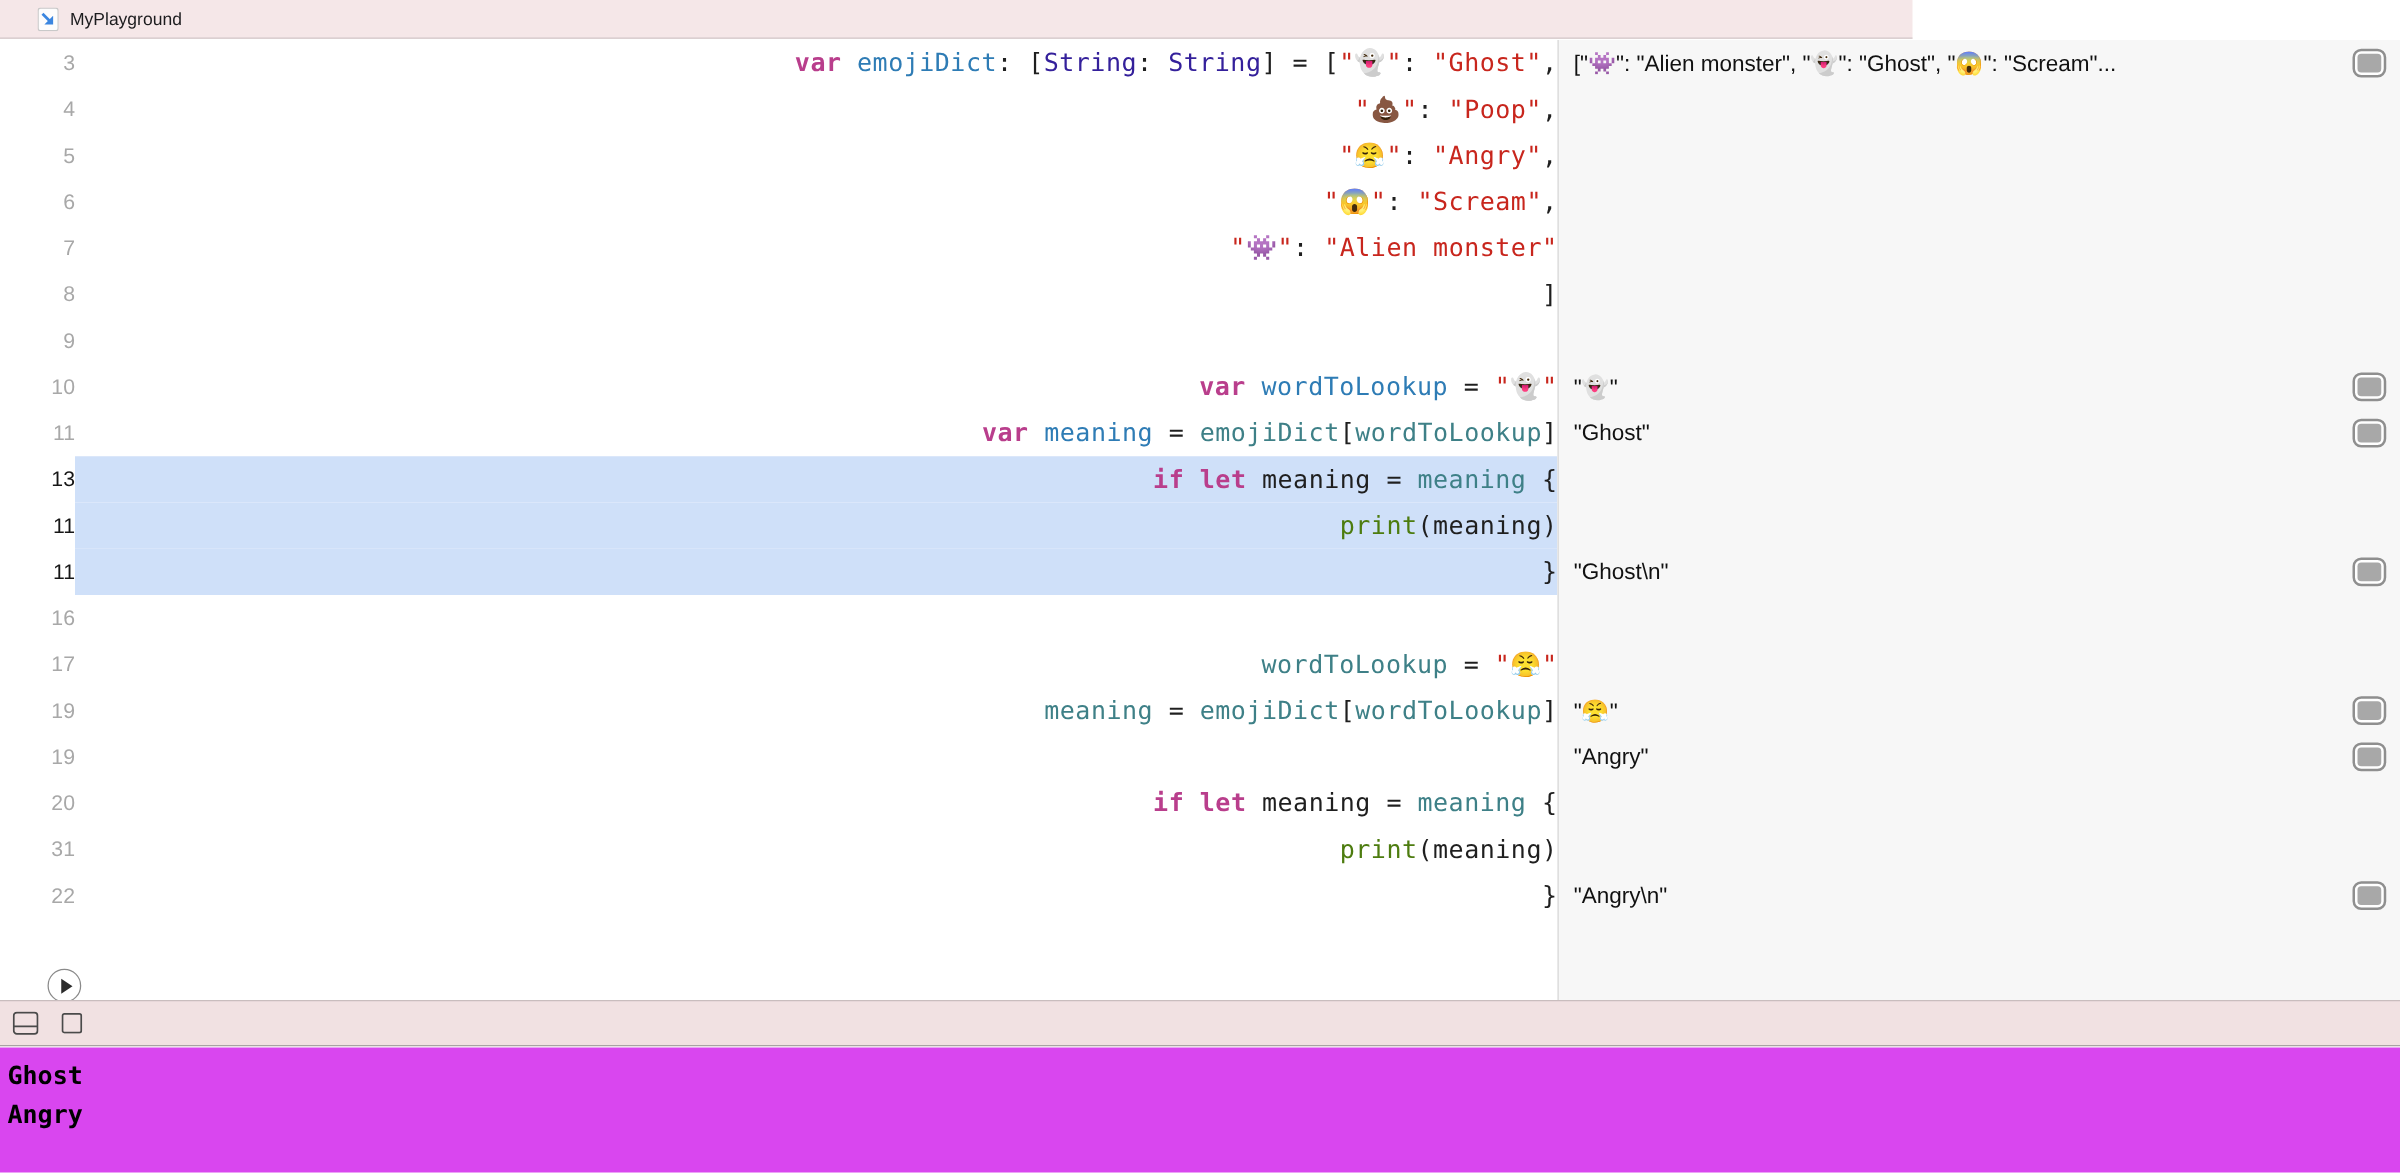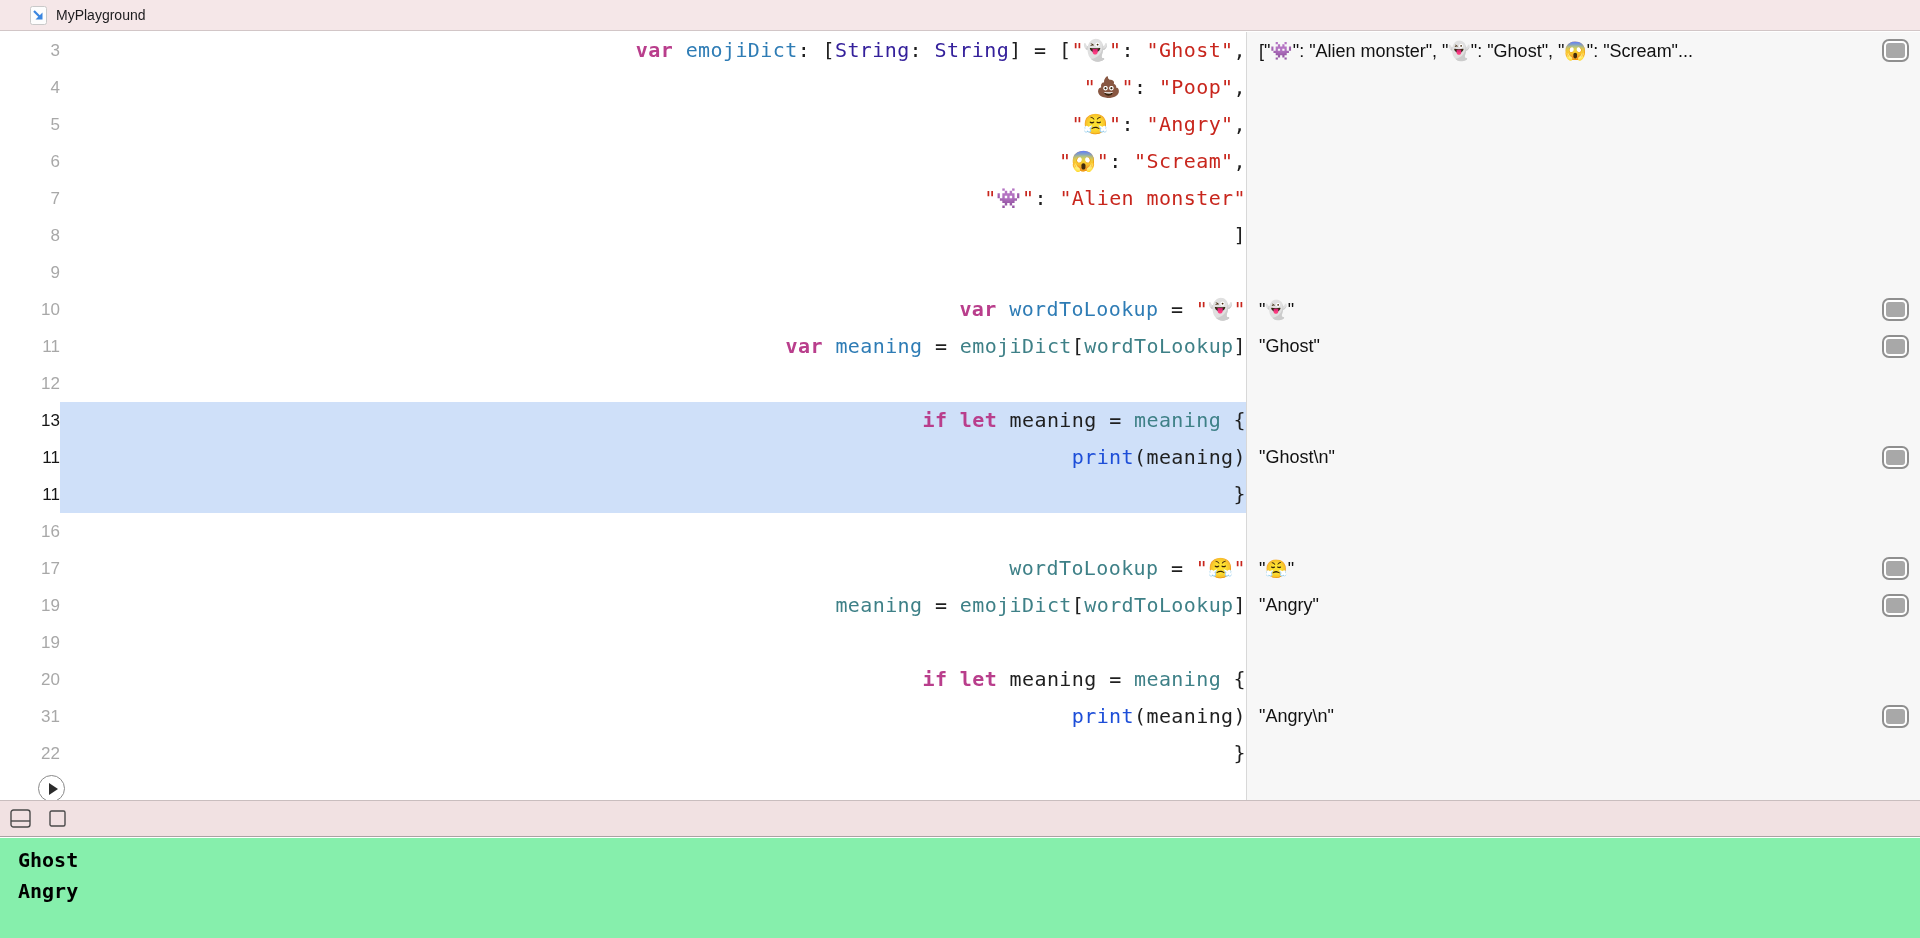--- a/index.html
+++ b/index.html
@@ -1,20 +1,20 @@
 <!DOCTYPE html>
 <html><head>
 <meta charset="utf-8">
 <style>
   * { margin:0; padding:0; box-sizing:border-box; }
   html,body { width:1920px; height:938px; overflow:hidden; background:#fff;
               font-family:"Liberation Sans", sans-serif; }
 
   
-  .titlebar { position:absolute; left:0; top:0; width:1920px; height:31px;
+  .titlebar { position:absolute; left:0; top:0; width:1530px; height:31px;
               background:#F5E7E8; border-bottom:1px solid #D2C6C7;
               display:flex; align-items:center; }
   .titlebar .doc-icon { margin-left:30px; width:17px; height:19px; position:relative; }
   .titlebar .title { margin-left:9px; font-size:14px; color:#1c1c1e; }
 
   
   .workspace { position:absolute; left:0; top:32px; width:1920px; height:768px; }
   .editor { position:absolute; left:0; top:0; width:1246px; height:768px;
             background:#ffffff; overflow:hidden; }
   .sidebar { position:absolute; left:1246px; top:0; width:674px; height:768px;
@@ -28,21 +28,21 @@
             font-family:"Liberation Sans", sans-serif; font-size:17px;
             letter-spacing:0; }
   .code  { flex:1 1 auto; padding-left:21px; color:#1f1f1f;text-align:right; }
   .code-line.hl .code { background:#CFE0F9; }
   .code-line.hl .gutter { color:#161616;padding-left:20px; }
 
   .tok-kw   { color:#B93E8C; font-weight:bold; }
   .tok-decl { color:#2E7CB5; }
   .tok-type { color:#34209B; }
   .tok-str  { color:#C8261D; }
-  .tok-fn   { color:#1d4ed8; }
+  .tok-fn   { color:#4d7c0f; }
   .tok-ref  { color:#3E8087; }
   .tok-p    { color:#1f1f1f; }
 
   
   .play-btn { position:absolute; left:38px; top:743px; width:27px; height:27px;
               border:1.5px solid #8A8A8A; border-radius:50%; background:#fff;
               display:flex; align-items:center; justify-content:center; cursor:pointer; }
   .play-btn .tri { width:0; height:0; margin-left:3px;
                    border-left:9px solid #2b2b2b;
                    border-top:6px solid transparent; border-bottom:6px solid transparent; }
@@ -60,21 +60,21 @@
   
   .debugbar { position:absolute; left:0; top:800px; width:1920px; height:37px;
               background:#F1E1E2; border-top:1px solid #C9BDBE;
               border-bottom:1px solid #A9A2A3;
               display:flex; align-items:center; }
   .dbg-icon { margin-left:10px; cursor:pointer; display:flex; }
   .dbg-icon + .dbg-icon { margin-left:18px; }
 
   
   .console { position:absolute; left:0; top:838px; width:1920px; height:100px;
-             background:#86efac; padding:7px 0 0 18px; }
+             background:#d946ef; padding:7px 0 0 6px; }
   .console-line { font-family:"DejaVu Sans Mono", monospace; font-weight:bold;
                   font-size:20px; line-height:31px; color:#000; white-space:pre; }
 </style>
 </head>
 <body>
 
 <div class="titlebar">
   <span class="doc-icon">
     <svg width="17" height="19" viewBox="0 0 17 19">
       <rect x="0.5" y="0.5" width="16" height="18" rx="2" fill="#FDFDFD" stroke="#C9C9C9"></rect>
@@ -90,21 +90,20 @@
 
     <div class="code-line"><span class="gutter">3</span><span class="code"><span class="tok-kw">var</span><span class="tok-p"> </span><span class="tok-decl">emojiDict</span><span class="tok-p">: [</span><span class="tok-type">String</span><span class="tok-p">: </span><span class="tok-type">String</span><span class="tok-p">] = [</span><span class="tok-str">"👻"</span><span class="tok-p">: </span><span class="tok-str">"Ghost"</span><span class="tok-p">,</span></span></div>
       <div class="code-line"><span class="gutter">4</span><span class="code"><span class="tok-p">                                   </span><span class="tok-str">"💩"</span><span class="tok-p">: </span><span class="tok-str">"Poop"</span><span class="tok-p">,</span></span></div>
       <div class="code-line"><span class="gutter">5</span><span class="code"><span class="tok-p">                                   </span><span class="tok-str">"😤"</span><span class="tok-p">: </span><span class="tok-str">"Angry"</span><span class="tok-p">,</span></span></div>
       <div class="code-line"><span class="gutter">6</span><span class="code"><span class="tok-p">                                   </span><span class="tok-str">"😱"</span><span class="tok-p">: </span><span class="tok-str">"Scream"</span><span class="tok-p">,</span></span></div>
       <div class="code-line"><span class="gutter">7</span><span class="code"><span class="tok-p">                                   </span><span class="tok-str">"👾"</span><span class="tok-p">: </span><span class="tok-str">"Alien monster"</span></span></div>
       <div class="code-line"><span class="gutter">8</span><span class="code"><span class="tok-p">                                    ]</span></span></div>
       <div class="code-line"><span class="gutter">9</span><span class="code"></span></div>
       <div class="code-line"><span class="gutter">10</span><span class="code"><span class="tok-kw">var</span><span class="tok-p"> </span><span class="tok-decl">wordToLookup</span><span class="tok-p"> = </span><span class="tok-str">"👻"</span></span></div>
       <div class="code-line"><span class="gutter">11</span><span class="code"><span class="tok-kw">var</span><span class="tok-p"> </span><span class="tok-decl">meaning</span><span class="tok-p"> = </span><span class="tok-ref">emojiDict</span><span class="tok-p">[</span><span class="tok-ref">wordToLookup</span><span class="tok-p">]</span></span></div>
-      <div class="code-line"><span class="gutter">12</span><span class="code"></span></div>
       <div class="code-line hl"><span class="gutter">13</span><span class="code"><span class="tok-kw">if</span><span class="tok-p"> </span><span class="tok-kw">let</span><span class="tok-p"> meaning = </span><span class="tok-ref">meaning</span><span class="tok-p"> {</span></span></div>
       <div class="code-line hl"><span class="gutter">11</span><span class="code"><span class="tok-p">    </span><span class="tok-fn">print</span><span class="tok-p">(meaning)</span></span></div>
       <div class="code-line hl"><span class="gutter">11</span><span class="code"><span class="tok-p">}</span></span></div>
       <div class="code-line"><span class="gutter">16</span><span class="code"></span></div>
       <div class="code-line"><span class="gutter">17</span><span class="code"><span class="tok-ref">wordToLookup</span><span class="tok-p"> = </span><span class="tok-str">"😤"</span></span></div>
       <div class="code-line"><span class="gutter">19</span><span class="code"><span class="tok-ref">meaning</span><span class="tok-p"> = </span><span class="tok-ref">emojiDict</span><span class="tok-p">[</span><span class="tok-ref">wordToLookup</span><span class="tok-p">]</span></span></div>
       <div class="code-line"><span class="gutter">19</span><span class="code"></span></div>
       <div class="code-line"><span class="gutter">20</span><span class="code"><span class="tok-kw">if</span><span class="tok-p"> </span><span class="tok-kw">let</span><span class="tok-p"> meaning = </span><span class="tok-ref">meaning</span><span class="tok-p"> {</span></span></div>
       <div class="code-line"><span class="gutter">31</span><span class="code"><span class="tok-p">    </span><span class="tok-fn">print</span><span class="tok-p">(meaning)</span></span></div>
       <div class="code-line"><span class="gutter">22</span><span class="code"><span class="tok-p">}</span></span></div>

